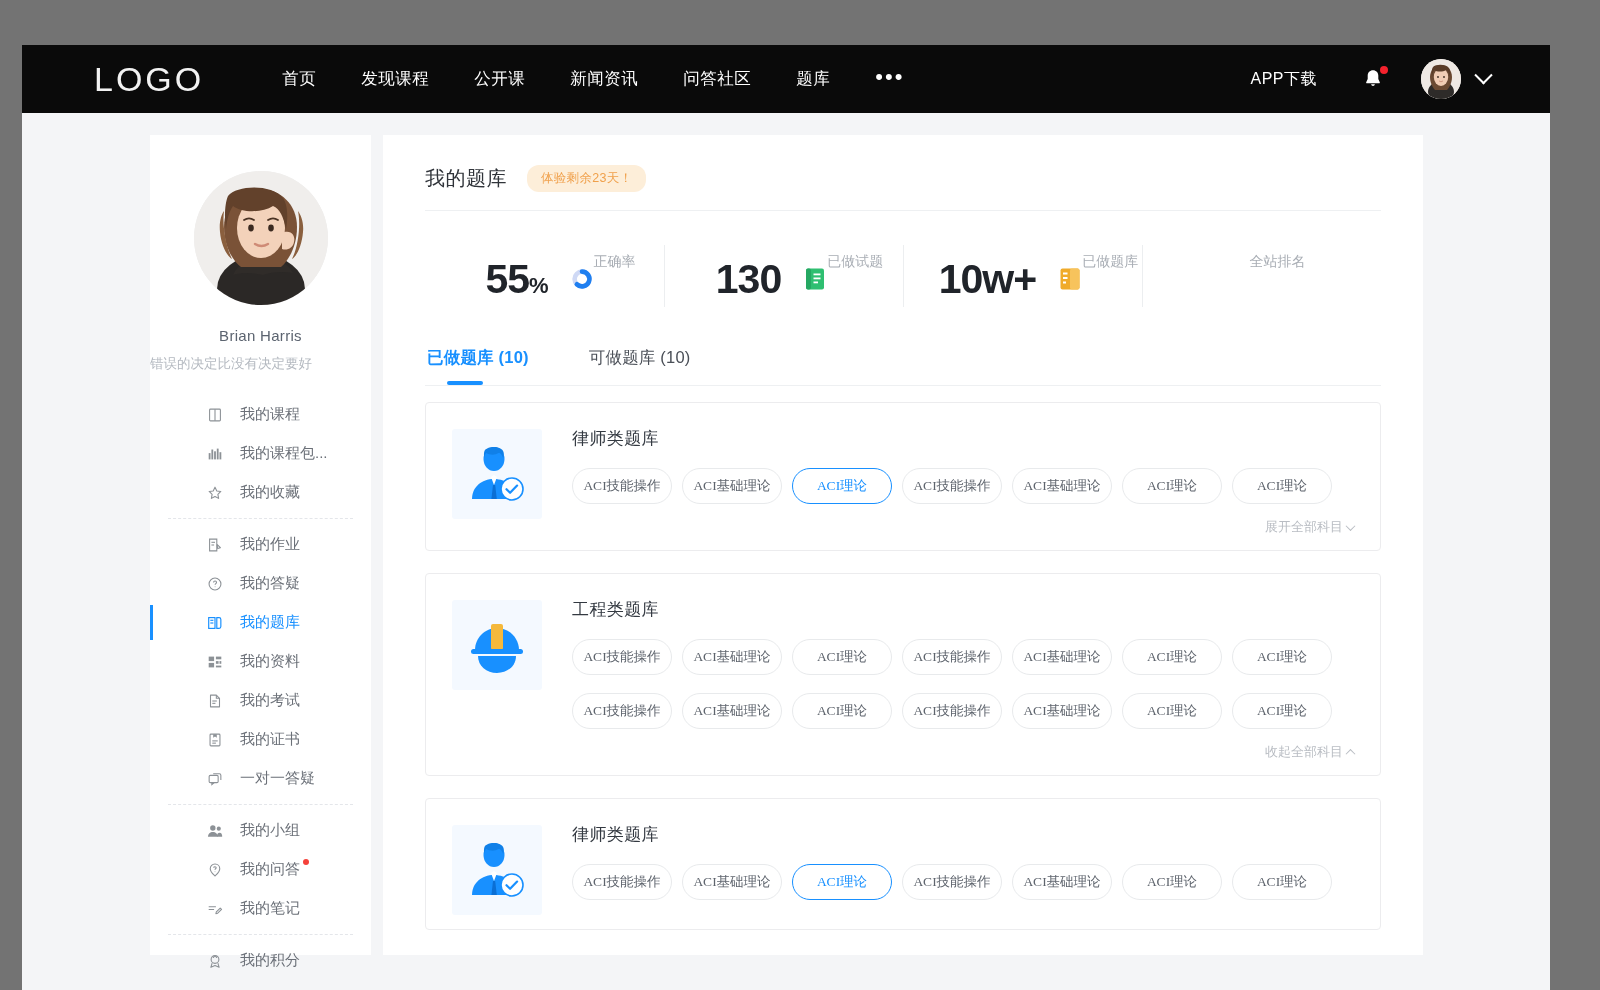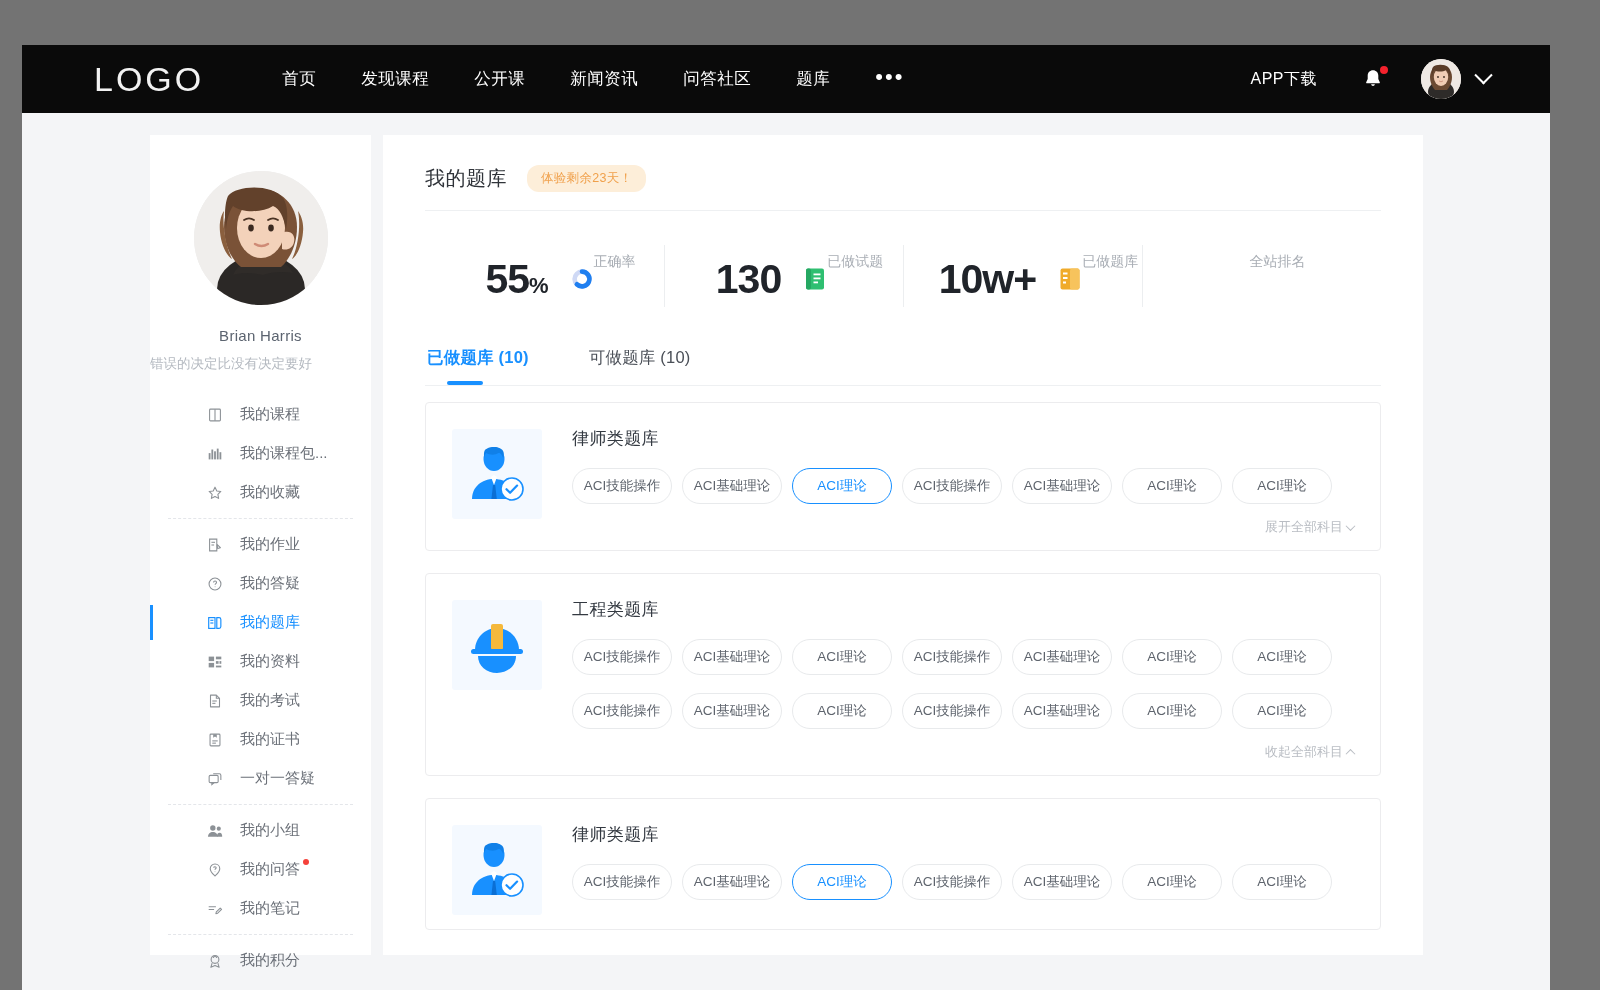--- a/index.html
+++ b/index.html
@@ -288,20 +288,21 @@
   .card-title {
     font-size: 17px;
     color: #333941;
     letter-spacing: .4px;
   }
   .tag-row {
     display: flex;
     margin-top: 18px;
     gap: 10px;
     flex-wrap: nowrap;
+    font-family: Liberation Serif, serif;
   }
   .tag {
     border: 1px solid #e8eaec;
     border-radius: 18px;
     padding: 8px 0;
     width: 100px;
     text-align: center;
     font-size: 13.5px;
     color: #5e646d;
     cursor: pointer;

